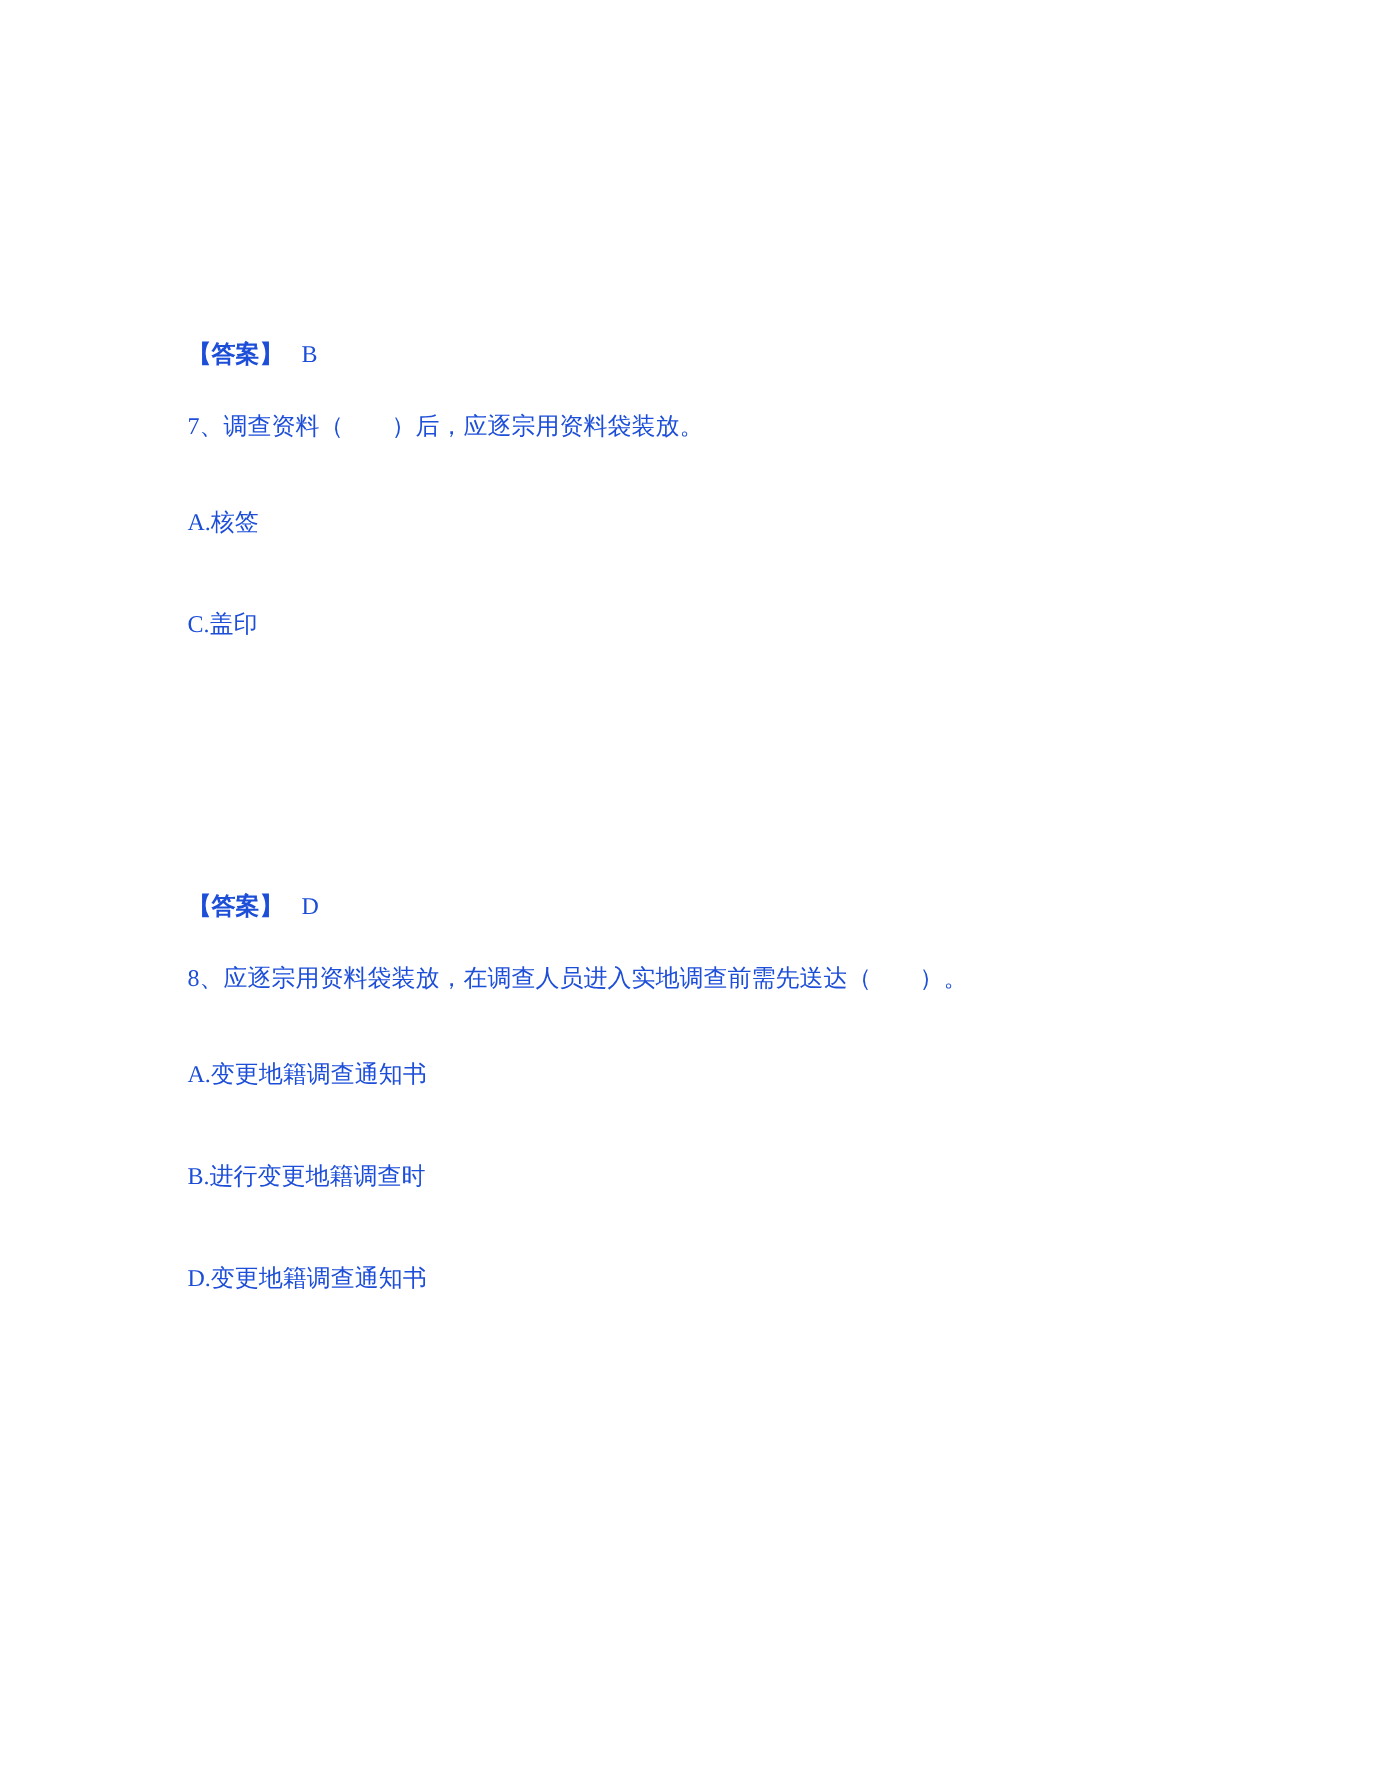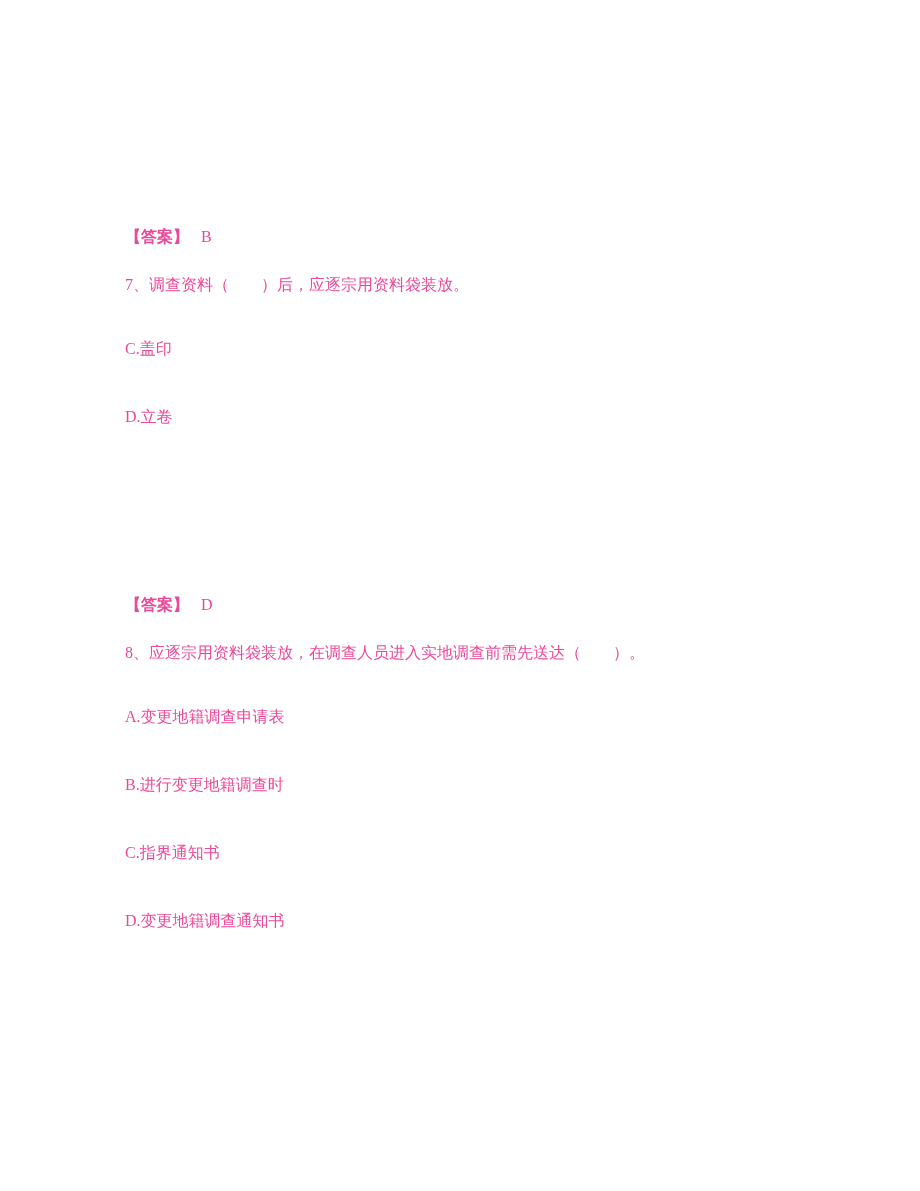--- a/index.html
+++ b/index.html
@@ -8,21 +8,21 @@
       background: #fff;
       font-family: "SimSun", "宋体", serif;
       width: 920px;
       height: 1191px;
       position: relative;
     }
     .page {
       padding: 225px 125px 0 125px;
       font-size: 16px;
       line-height: 1.5;
-      color: #ec4899;
+      color: #1d4ed8;
     }
     .answer-line {
       font-weight: bold;
       margin-bottom: 24px;
     }
     .answer-value {
       font-weight: normal;
       margin-left: 12px;
     }
     .question-line {
@@ -43,31 +43,30 @@
 <div class="page">
 
   <div class="answer-line">
     <span>【答案】</span><span class="answer-value">B</span>
   </div>
 
   <div class="question-line">
     <span class="q-num">7、</span><span>调查资料（　　）后，应逐宗用资料袋装放。</span>
   </div>
 
+  <div class="option">A.核签</div>
   <div class="option">C.盖印</div>
-  <div class="option">D.立卷</div>
 
   <div class="gap-large"></div>
 
   <div class="answer-line">
     <span>【答案】</span><span class="answer-value">D</span>
   </div>
 
   <div class="question-line">
     <span class="q-num">8、</span><span>应逐宗用资料袋装放，在调查人员进入实地调查前需先送达（　　）。</span>
   </div>
 
-  <div class="option">A.变更地籍调查申请表</div>
+  <div class="option">A.变更地籍调查通知书</div>
   <div class="option">B.进行变更地籍调查时</div>
-  <div class="option">C.指界通知书</div>
   <div class="option">D.变更地籍调查通知书</div>
 
 </div>
 
 </body></html>

